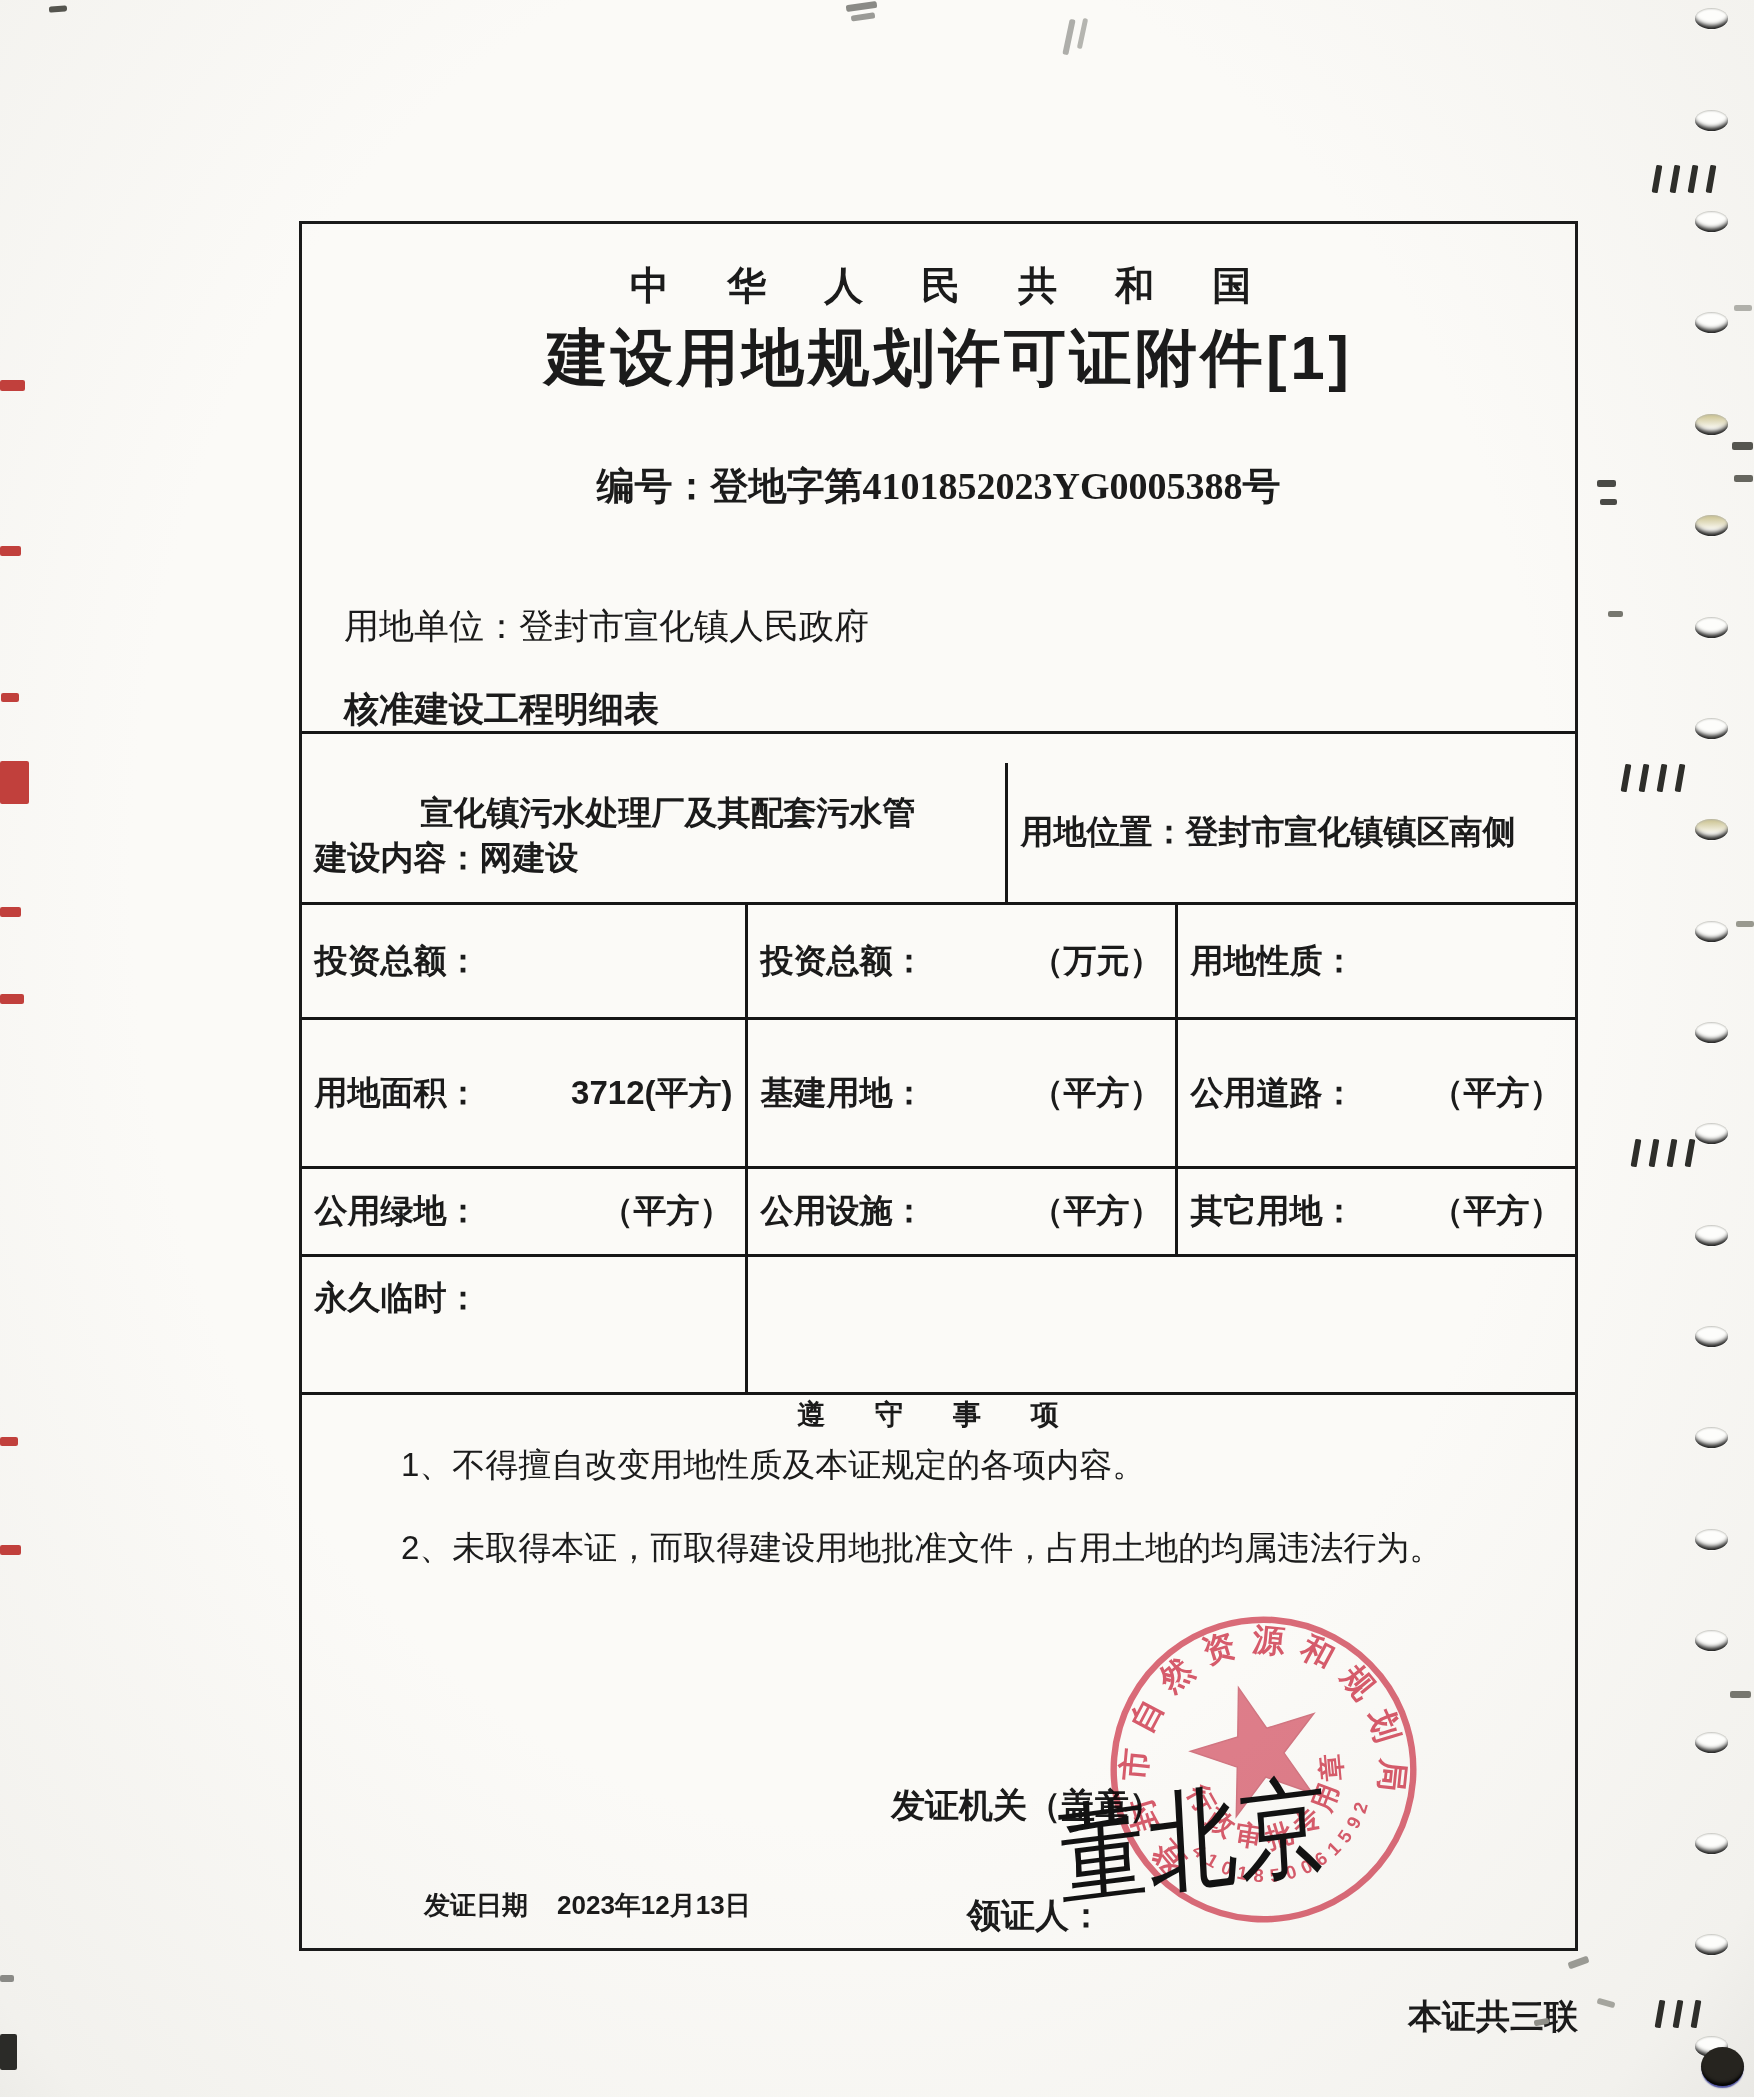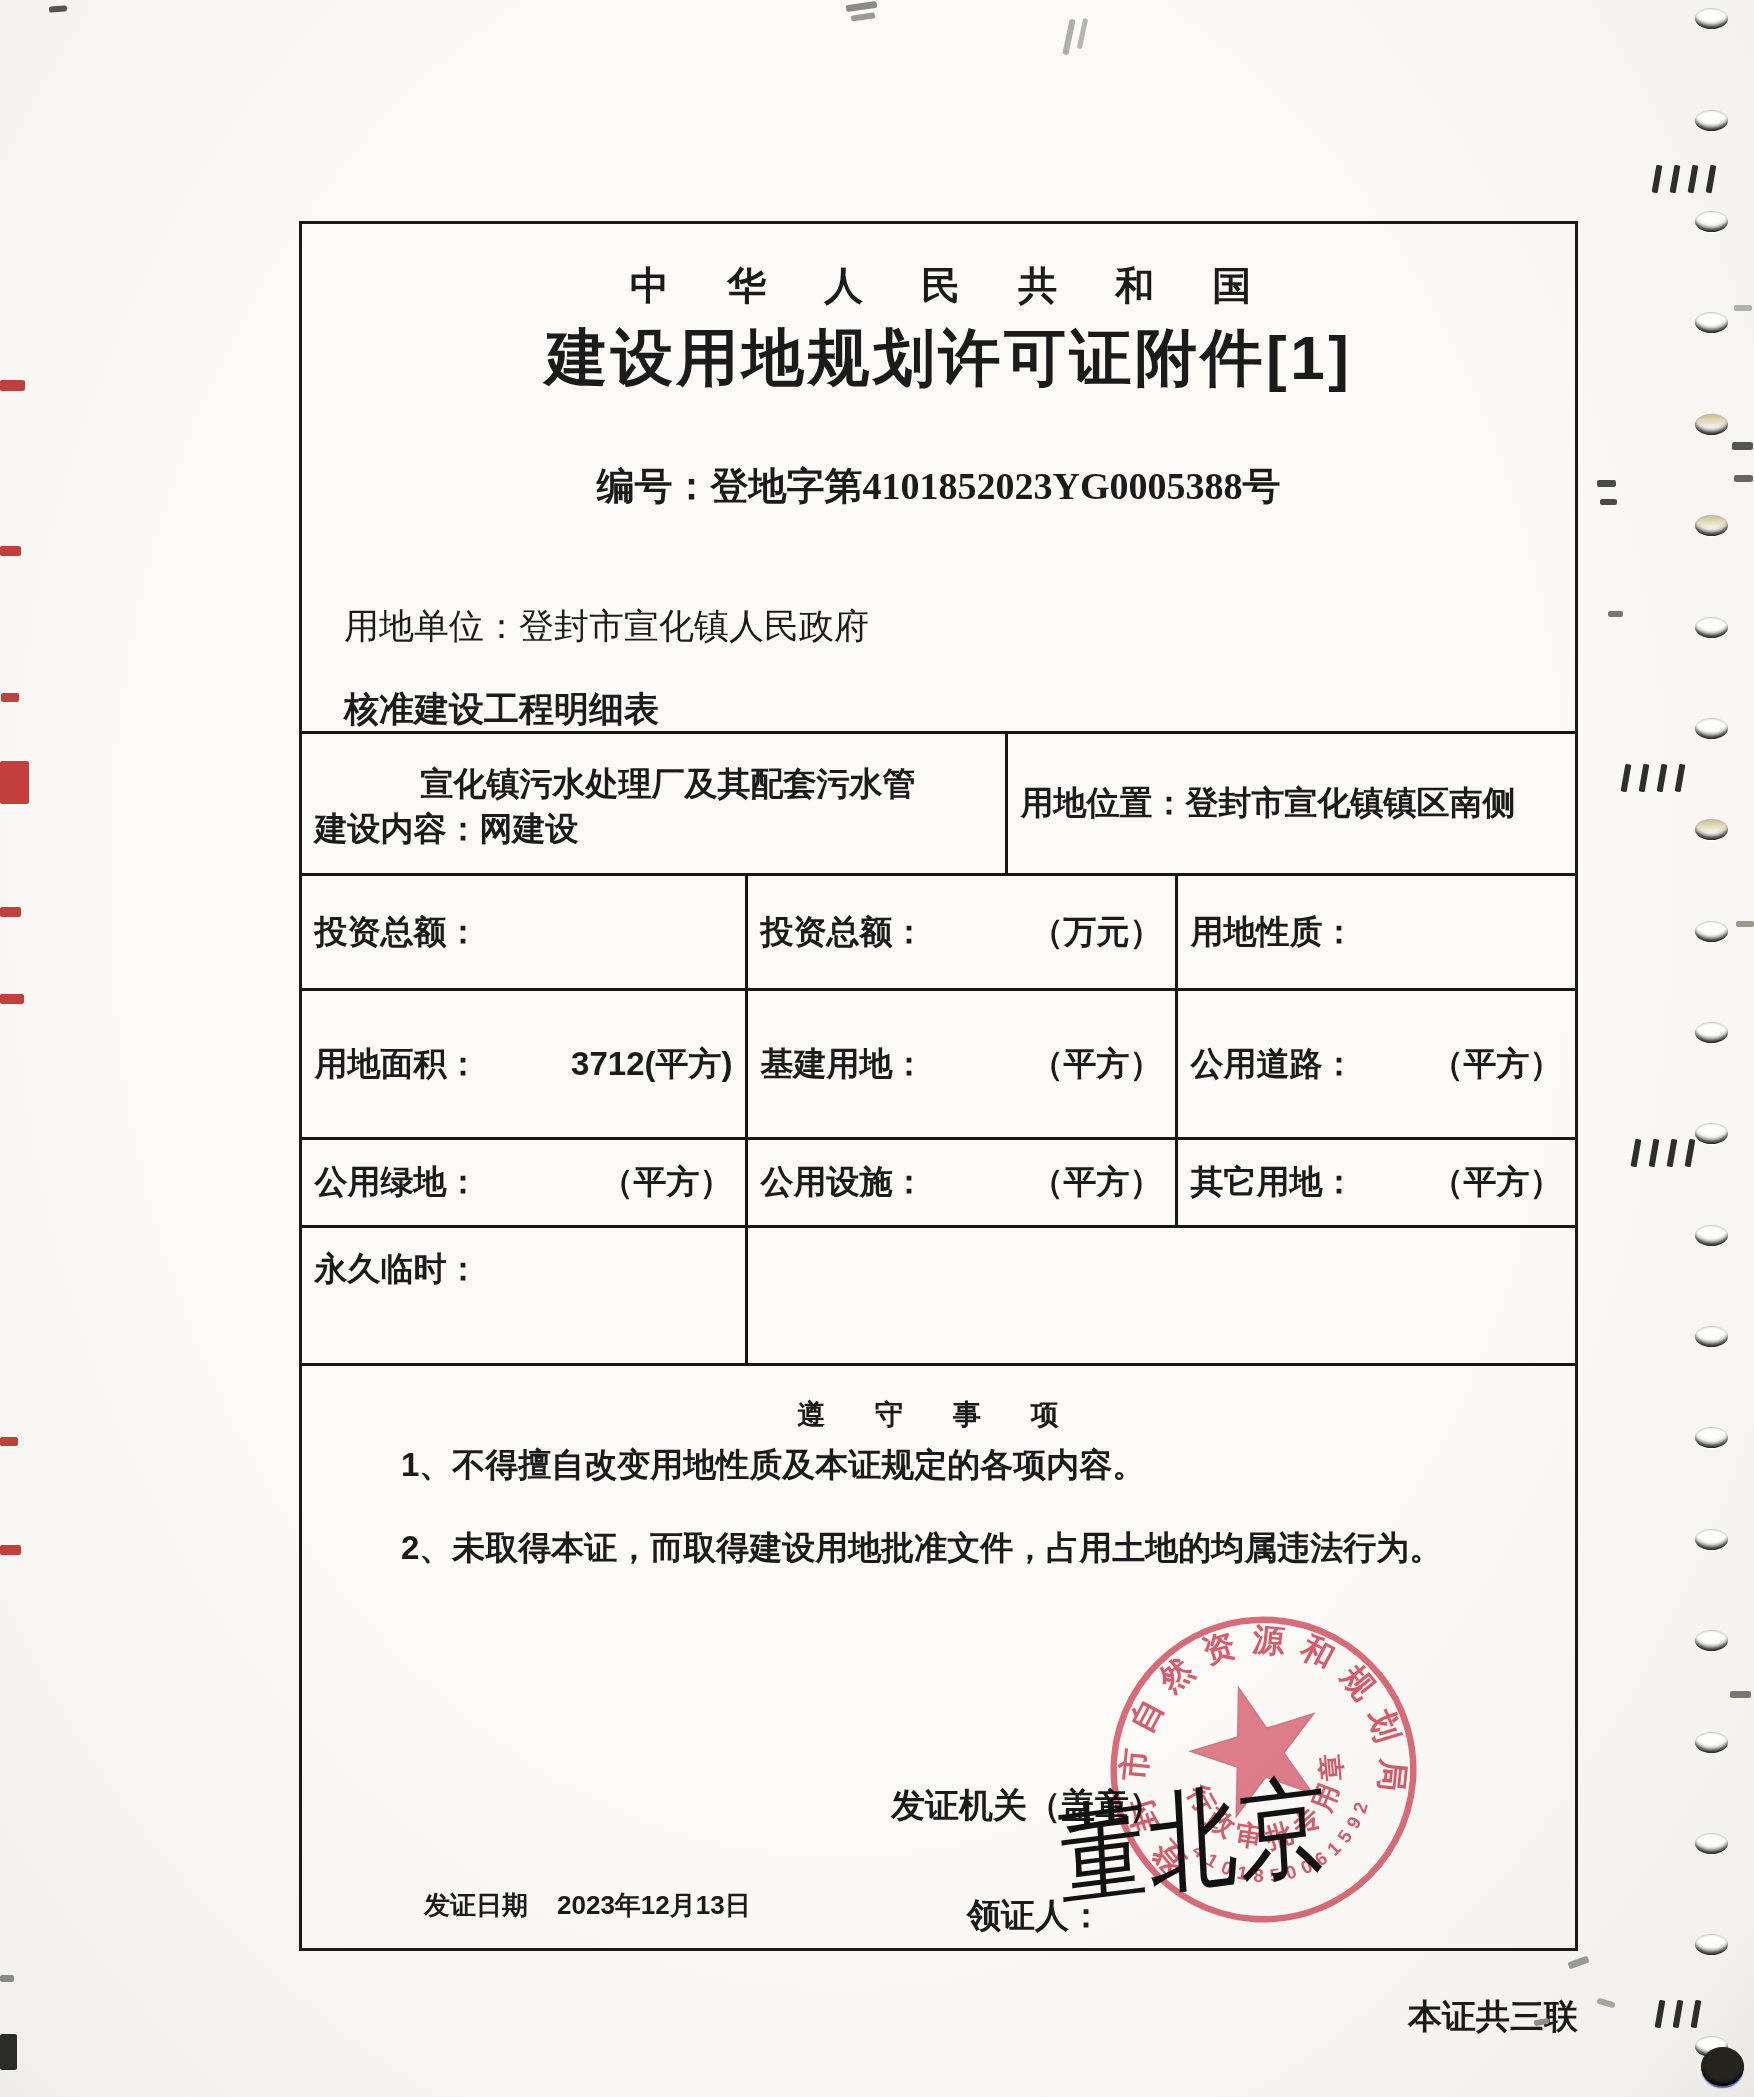--- a/index.html
+++ b/index.html
@@ -26,33 +26,33 @@
   .tr{display:flex;box-sizing:border-box;}
   .tr + .tr{border-top:3.5px solid #161616;}
   .td{box-sizing:border-box;padding:0 12.5px;display:flex;align-items:center;
     font-size:33px;font-weight:700;overflow:hidden;white-space:nowrap;}
   .td + .td{border-left:3.5px solid #161616;}
   .td.split{justify-content:space-between;}
   .w1{width:703px;flex:none;}
   .c1{width:443px;flex:none;}
   .c2{width:430px;flex:none;}
   .rest{flex:1;}
-  .r1{height:139px;}
+  .r1{height:139px;margin-top:29px;}
   .r2{height:115px;}
   .r3{height:149px;}
   .r4{height:88px;}
   .r5{height:138px;}
   .r5 .td{align-items:flex-start;padding-top:19.4px;}
   .cc-line1{padding-left:106px;line-height:1.55;}
   .cc-line2{line-height:1.2;}
   .unit{padding-left:7px;}
 
   .comp-heading{position:absolute;left:0;top:1172px;width:100%;text-align:center;
     font-size:28px;font-weight:700;letter-spacing:21px;white-space:nowrap;}
-  .comp-item{position:absolute;left:99px;font-size:33px;font-weight:700;white-space:nowrap;}
+  .comp-item{position:absolute;left:99px;font-size:33px;font-weight:400;white-space:nowrap;}
   .comp-item.i1{top:1219px;}
   .comp-item.i2{top:1302px;}
 
   .issuing{position:absolute;left:589px;top:1559px;font-size:34px;font-weight:700;white-space:nowrap;}
   .recipient{position:absolute;left:665px;top:1669px;font-size:34px;font-weight:700;white-space:nowrap;}
   .issue-date{position:absolute;left:82px;top:1664px;font-size:26px;font-weight:700;white-space:nowrap;margin-left:40px;}
   .issue-date .dt{margin-left:29px;}
 
   .copies-note{position:absolute;left:1408px;top:1994px;font-size:34px;font-weight:700;white-space:nowrap;}
 

